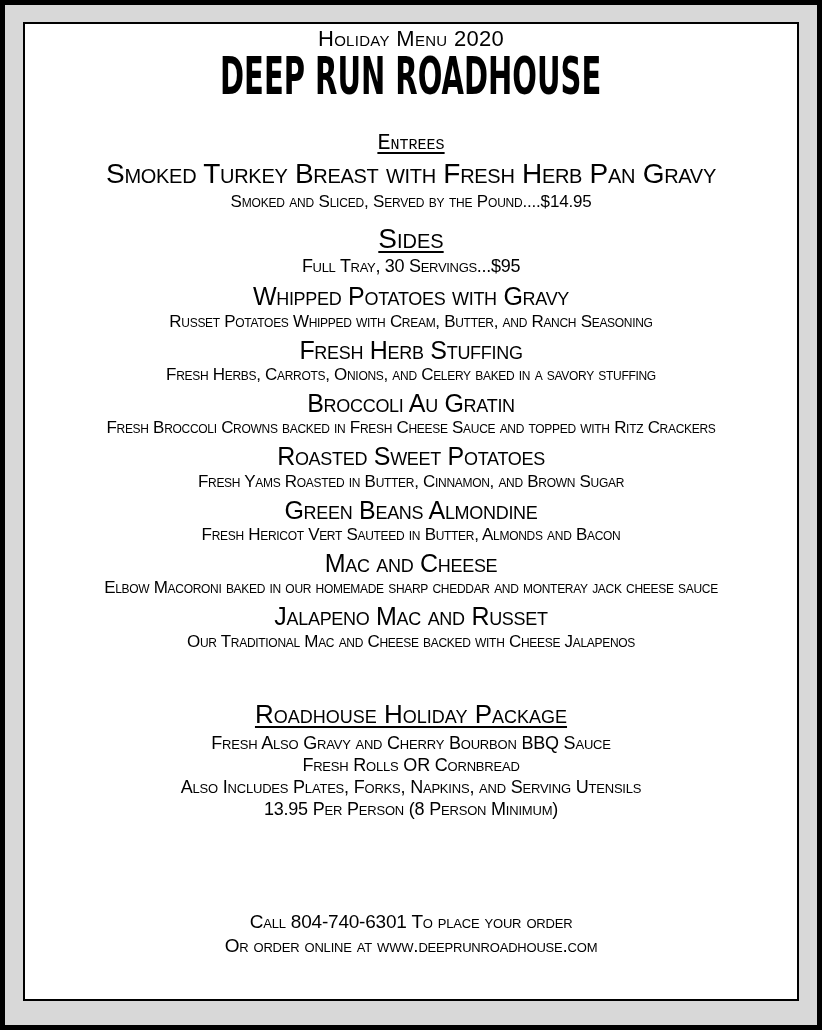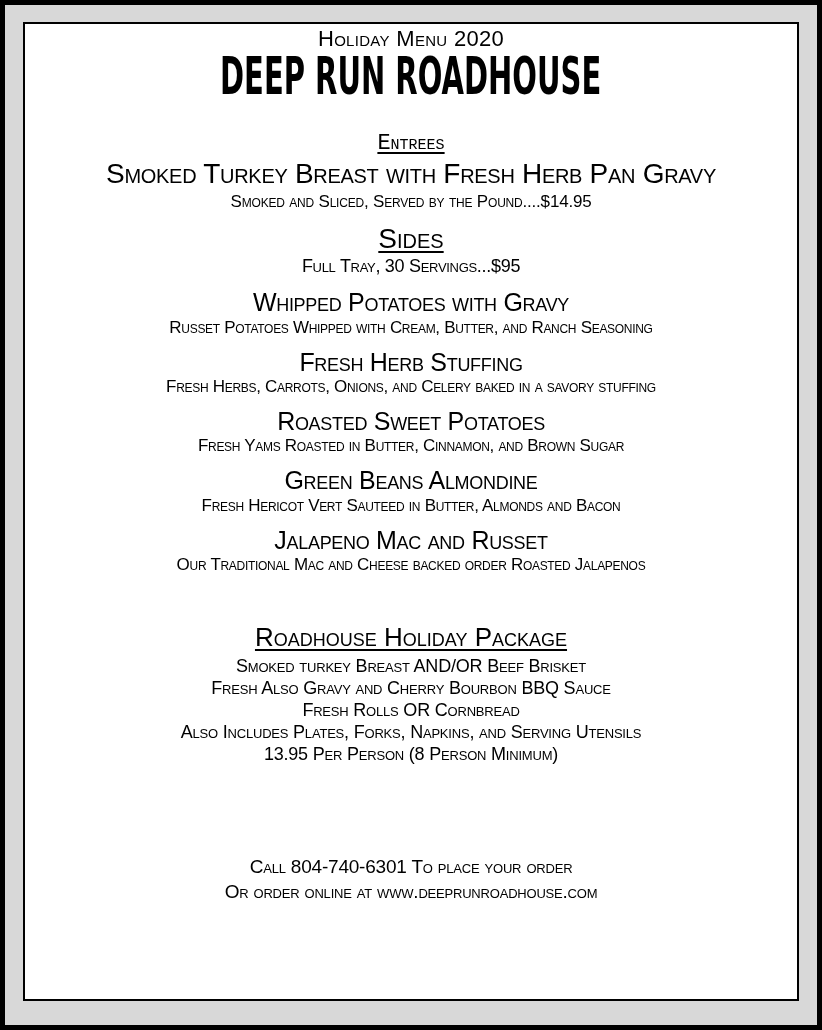--- a/index.html
+++ b/index.html
@@ -39,21 +39,21 @@
     white-space: nowrap;
     transform: scale(0.58, 1.02);
     transform-origin: 50% 50%;
   }
   .underlined { text-decoration: underline; text-underline-offset: 3px; }
   .entrees-heading { font-size: 22px; line-height: 1.15; margin-top: 27px; font-family: Liberation Mono, monospace; }
   .entree-name { font-size: 28px; line-height: 1.2; letter-spacing: -0.3px; }
   .entree-desc { font-size: 17px; line-height: 1.15; margin-top: 2px; letter-spacing: -0.2px; }
   .sides-heading { font-size: 28px; line-height: 1.2; margin-top: 10px; }
   .pricing-line { font-size: 18px; line-height: 1.1; margin-top: 2px; letter-spacing: -0.3px; }
-  .side-name { font-size: 25px; line-height: 1.1; margin-top: 12px; letter-spacing: -0.3px; }
+  .side-name { font-size: 25px; line-height: 1.1; margin-top: 6px; letter-spacing: -0.3px; }
   .side-desc { font-size: 17px; line-height: 1.05; margin-top: 2px; letter-spacing: -0.3px; }
   .pkg-heading { font-size: 26px; line-height: 1.15; margin-top: 49px; }
   .pkg-line { font-size: 18px; line-height: 1.0; margin-top: 4px; letter-spacing: -0.2px; }
   .footer-block { margin-top: 94px; }
   .footer-line { font-size: 19px; line-height: 1.1; margin-top: 4px; letter-spacing: -0.2px; }
 </style>
 </head>
 <body>
 
 <div class="frame">
@@ -80,36 +80,43 @@
 
       <div>
         <div class="side-name">Whipped Potatoes with Gravy</div>
         <div class="side-desc">Russet Potatoes Whipped with Cream, Butter, and Ranch Seasoning</div>
       </div>
       <div>
         <div class="side-name">Fresh Herb Stuffing</div>
         <div class="side-desc">Fresh Herbs, Carrots, Onions, and Celery baked in a savory stuffing</div>
       </div>
       <div>
+        <div class="side-name">Broccoli Au Gratin</div>
+        <div class="side-desc">Fresh Broccoli Crowns backed in Fresh Cheese Sauce and topped with Ritz Crackers</div>
+      </div>
+      <div>
         <div class="side-name">Roasted Sweet Potatoes</div>
         <div class="side-desc">Fresh Yams Roasted in Butter, Cinnamon, and Brown Sugar</div>
       </div>
       <div>
         <div class="side-name">Green Beans Almondine</div>
         <div class="side-desc">Fresh Hericot Vert Sauteed in Butter, Almonds and Bacon</div>
       </div>
       <div>
+        <div class="side-name">Mac and Cheese</div>
+        <div class="side-desc">Elbow Macoroni baked in our homemade sharp cheddar and monteray jack cheese sauce</div>
+      </div>
+      <div>
         <div class="side-name">Jalapeno Mac and Russet</div>
-        <div class="side-desc">Our Traditional Mac and Cheese backed order Roasted Jalapenos</div>
+        <div class="side-desc">Our Traditional Mac and Cheese backed with Cheese Jalapenos</div>
       </div>
     </section>
 
     <section>
       <div class="pkg-heading underlined">Roadhouse Holiday Package</div>
-      <div class="pkg-line">Smoked turkey Breast AND/OR Beef Brisket</div>
       <div class="pkg-line">Fresh Also Gravy and Cherry Bourbon BBQ Sauce</div>
       <div class="pkg-line">Fresh Rolls OR Cornbread</div>
       <div class="pkg-line">Also Includes Plates, Forks, Napkins, and Serving Utensils</div>
       <div class="pkg-line">13.95 Per Person (8 Person Minimum)</div>
     </section>
 
     <footer class="footer-block">
       <div class="footer-line">Call 804-740-6301 To place your order</div>
       <div class="footer-line">Or order online at www.deeprunroadhouse.com</div>
     </footer>

